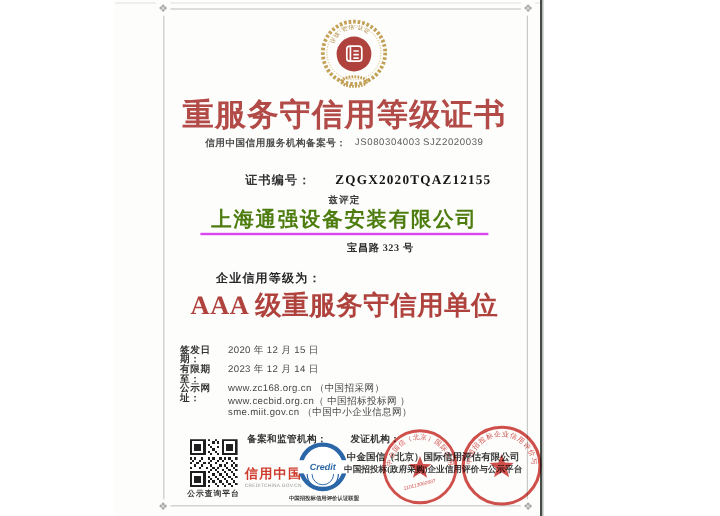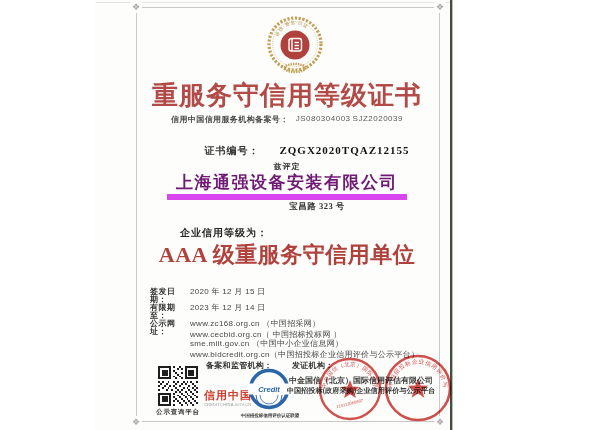--- a/index.html
+++ b/index.html
@@ -27,22 +27,22 @@
   .record .lbl{font-size:8px;font-weight:bold;color:#4a4a4a;letter-spacing:.4px;padding-top:1px;}
   .record .vals{display:flex;gap:2px;}
   .record .vals div{font-size:8px;color:#5a5a5a;letter-spacing:.5px;}
 
   .certno{left:136px;top:145px;width:342px;display:flex;justify-content:center;gap:20px;align-items:baseline;}
   .certno .lbl{font-size:10px;font-weight:bold;color:#333;letter-spacing:1px;}
   .certno .val{font-size:11px;font-weight:bold;color:#141414;letter-spacing:1px;}
 
   .hereby{left:136px;top:163px;width:302px;text-align:center;font-size:8px;font-weight:bold;color:#3a3a3a;letter-spacing:1px;}
   .company-wrap{left:136px;top:174px;width:302px;text-align:center;}
-  .company{display:inline-block;font-size:17px;font-weight:bold;color:#701a75;letter-spacing:1.5px;
-           border-bottom:6px solid #d946ef;padding:0 9px 3px;}
+  .company{display:inline-block;font-size:17px;font-weight:bold;color:#4d7c0f;letter-spacing:1.5px;
+           border-bottom:2px solid #d946ef;padding:0 9px 3px;}
   .address{left:136px;top:202px;width:362px;text-align:center;font-size:8.5px;font-weight:bold;color:#2d2d2d;letter-spacing:.5px;}
   .grade-label{left:180px;top:228px;font-size:10px;font-weight:bold;color:#262626;letter-spacing:1px;}
   .grade-value{left:136px;top:244px;width:302px;text-align:center;font-size:22px;font-weight:bold;
                color:#b0423d;letter-spacing:.5px;}
 
   .details{left:150px;top:288px;width:280px;height:72px;}
   .drow{position:absolute;left:0;display:flex;}
   .drow .dl{width:40px;font-size:8px;font-weight:bold;color:#333;letter-spacing:.5px;flex:none;}
   .drow .dv{font-size:8px;color:#474747;letter-spacing:.3px;}
 
@@ -133,21 +133,20 @@
     <div class="drow" style="top:43px;">
       <span class="dl"></span>
       <span class="dv">www.cecbid.org.cn（ 中国招标投标网 ）</span>
     </div>
     <div class="drow" style="top:52px;">
       <span class="dl"></span>
       <span class="dv">sme.miit.gov.cn （中国中小企业信息网）</span>
     </div>
     <div class="drow" style="top:63px;">
       <span class="dl"></span>
-      <span class="dv">www.bidcredit.org.cn（中国招投标企业信用评价与公示平台）</span>
     </div>
   </div>
 
   <svg class="abs" style="left:158px;top:366px;" width="40" height="40" viewBox="0 0 21 21" shape-rendering="crispEdges">
     <rect x="0" y="0" width="21" height="21" fill="#ffffff"></rect>
     <g fill="#1e1e1e">
       <rect x="0" y="0" width="7" height="7"></rect>
         <rect x="1" y="1" width="5" height="5" fill="#fff"></rect>
         <rect x="2" y="2" width="3" height="3"></rect>
       <rect x="14" y="0" width="7" height="7"></rect>

